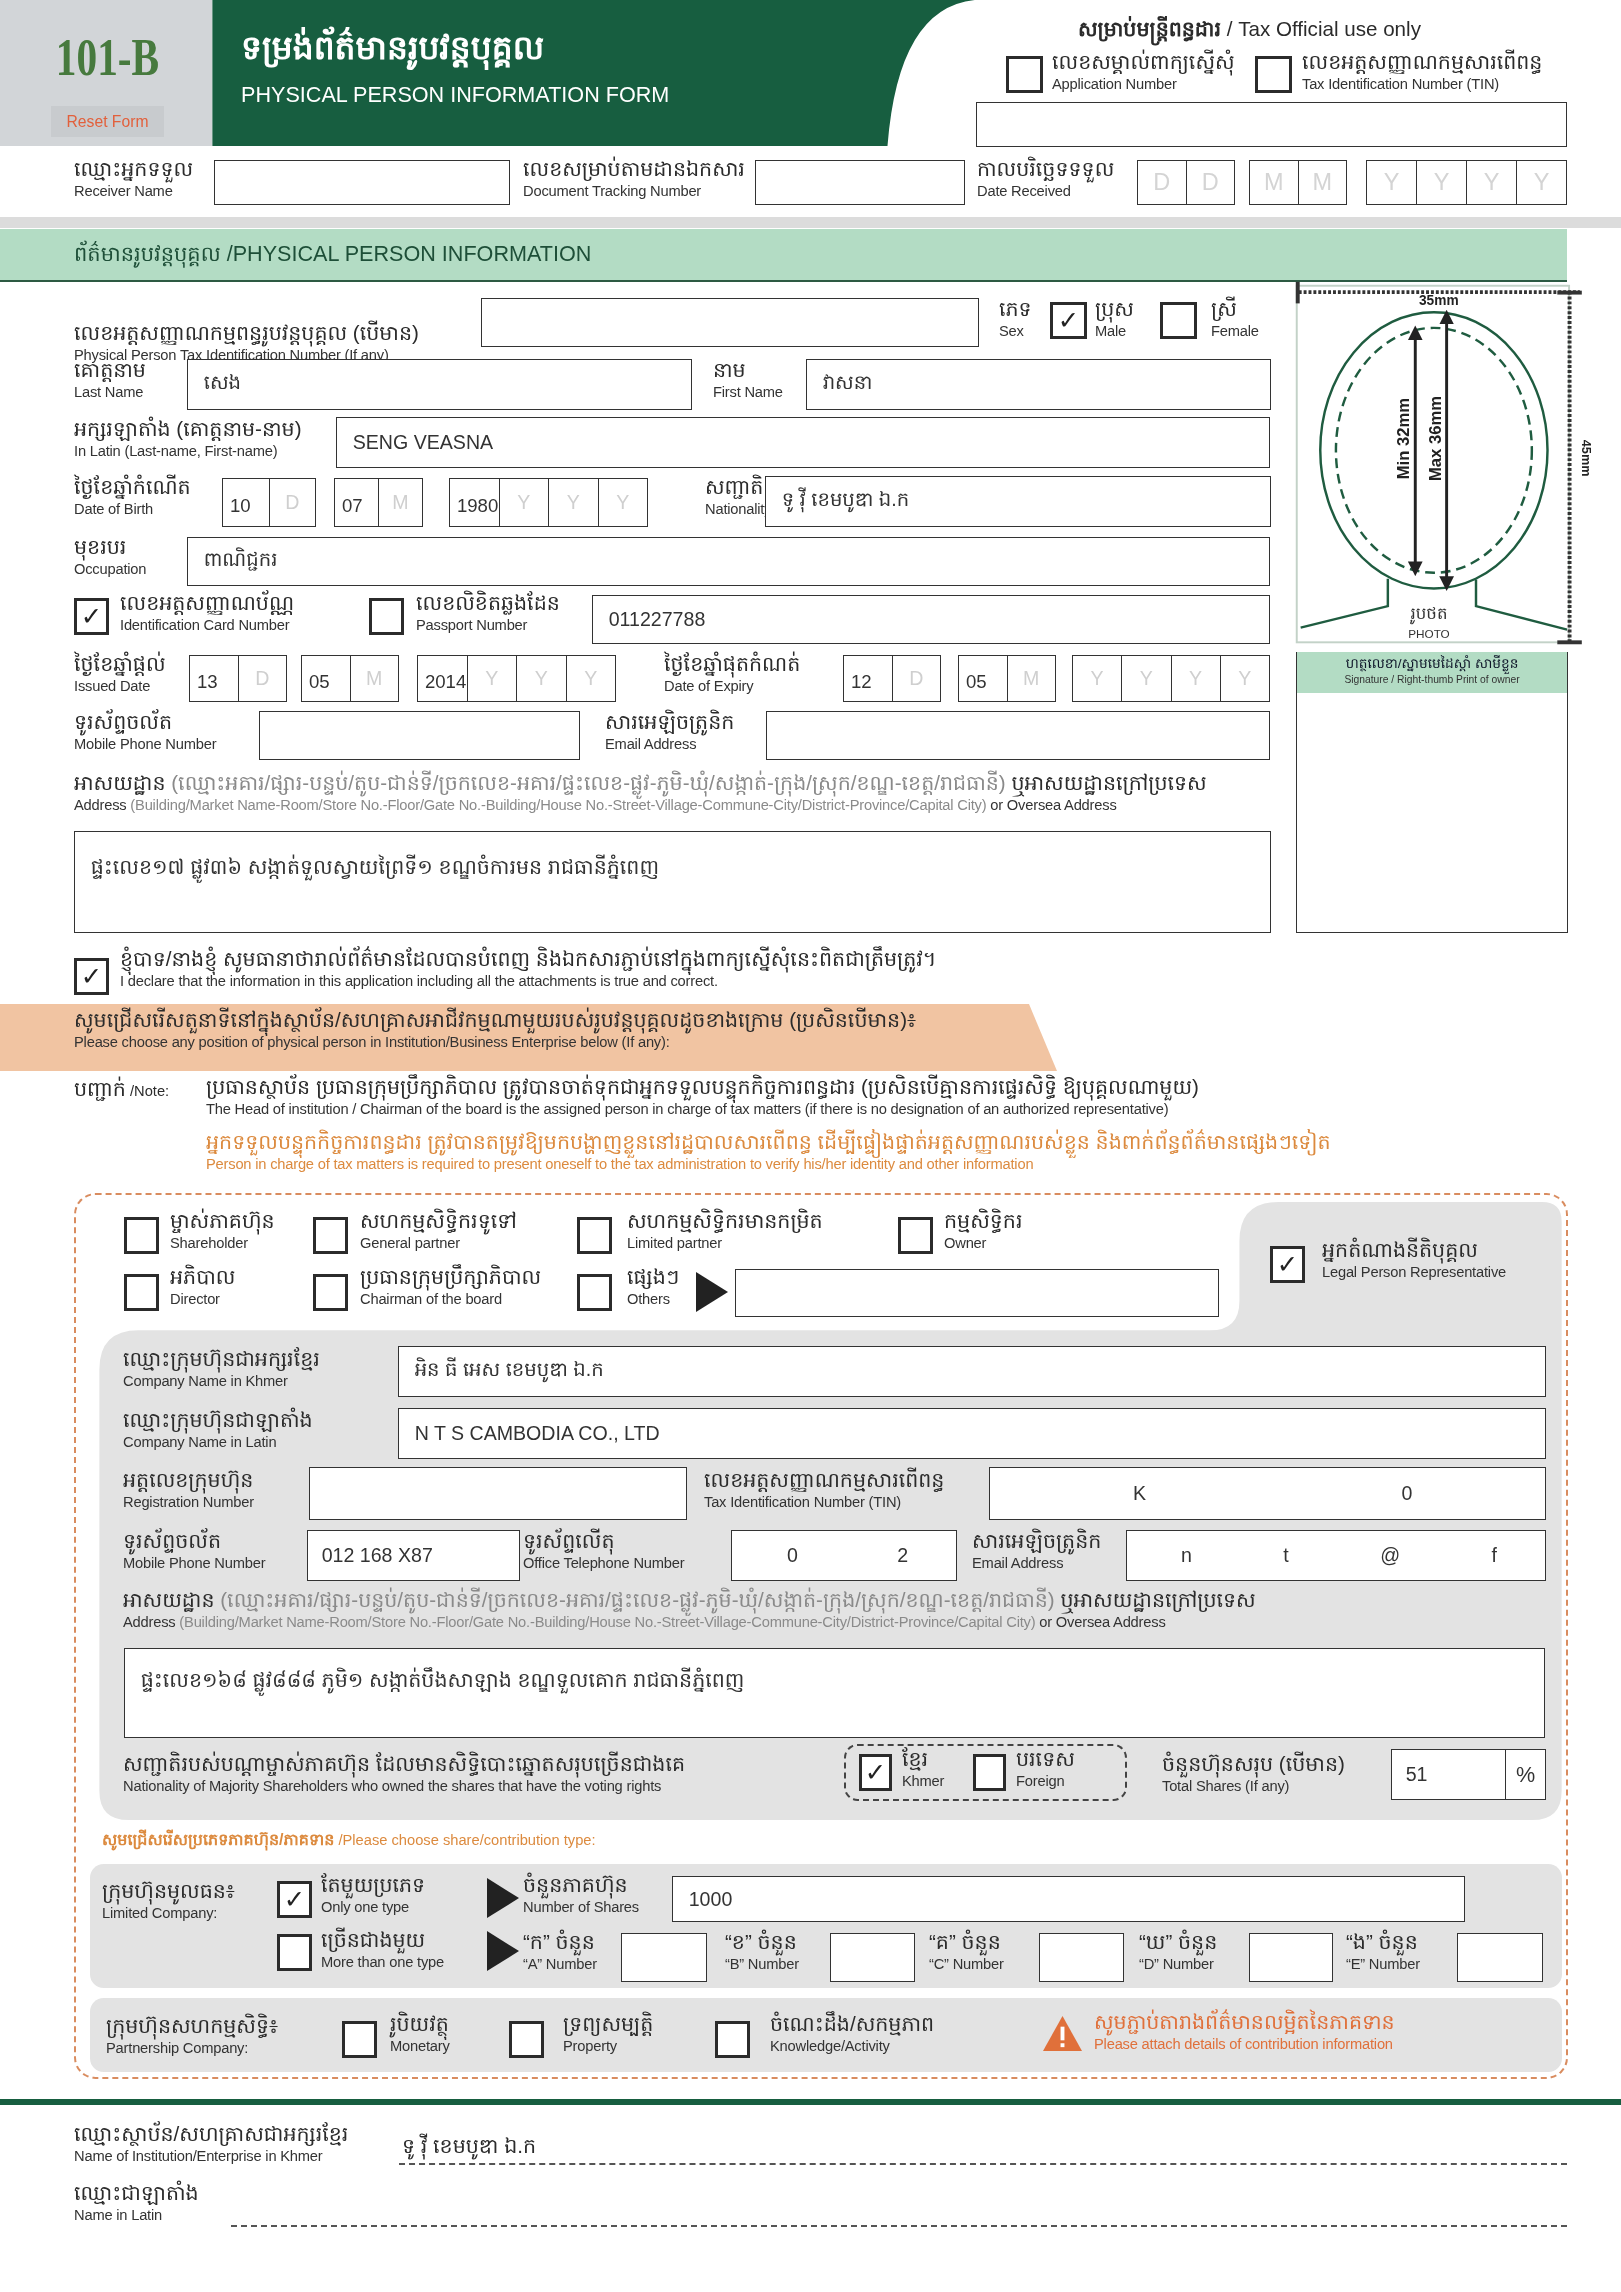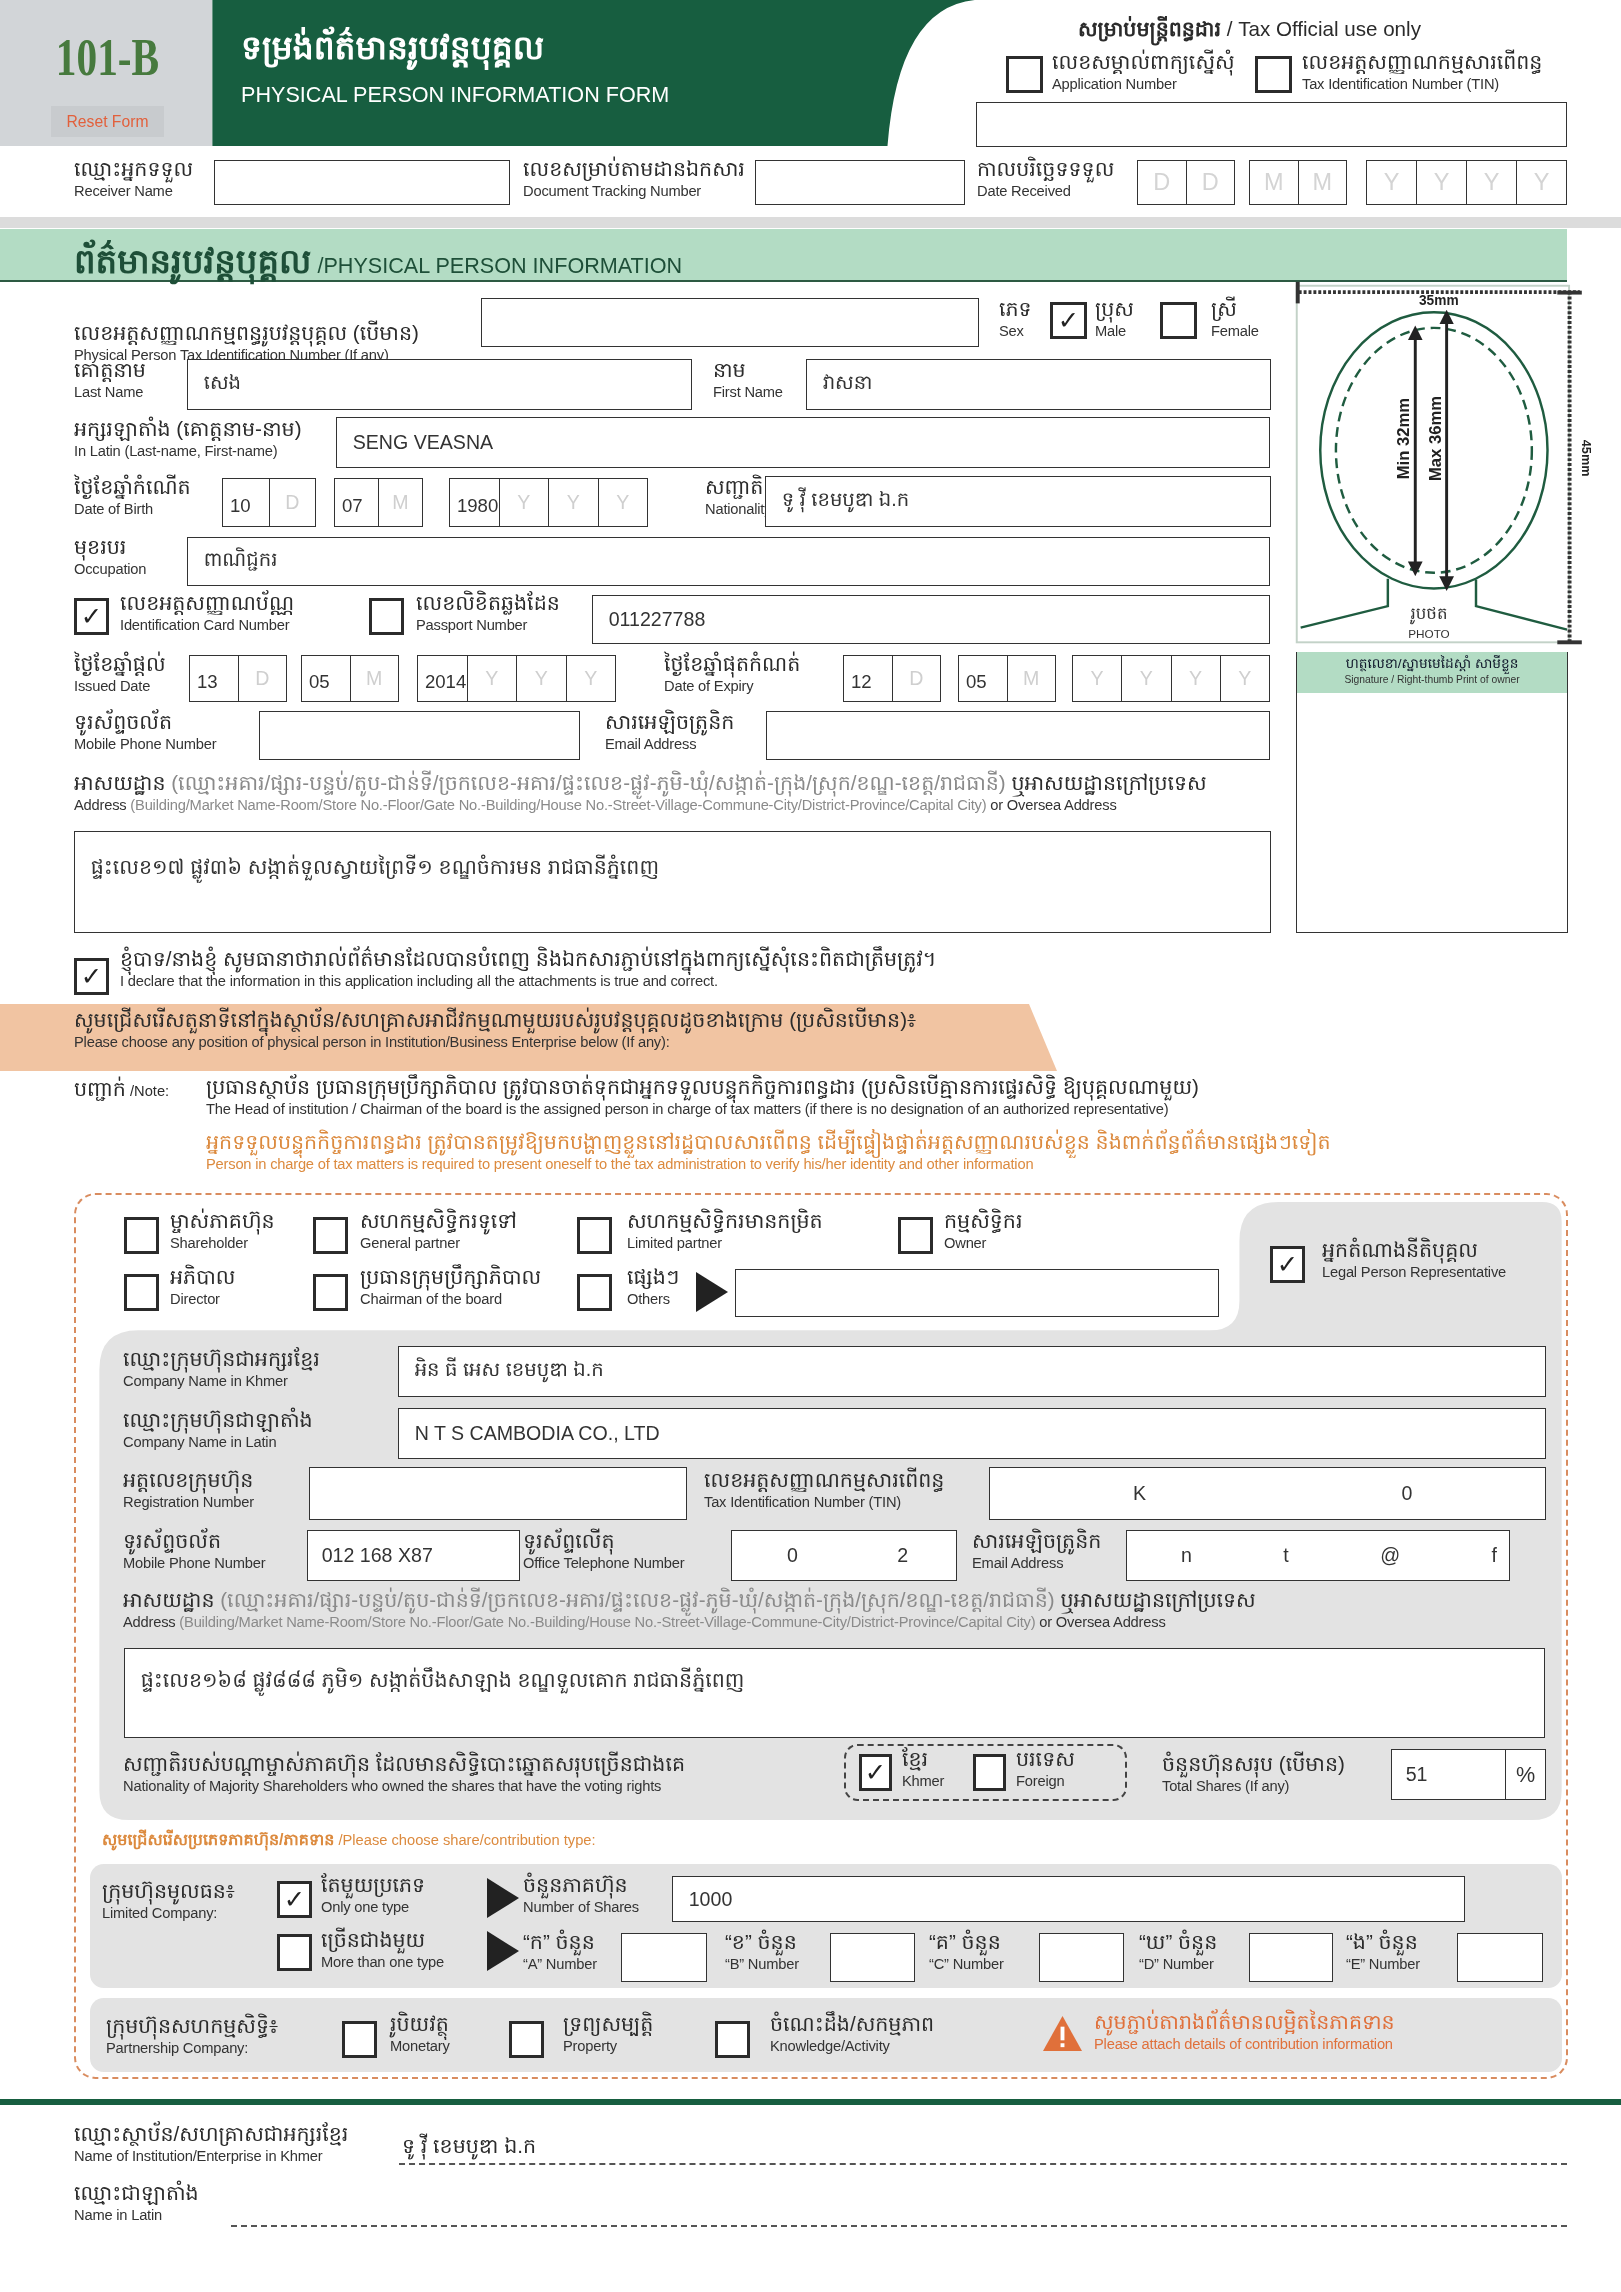--- a/index.html
+++ b/index.html
@@ -88,21 +88,21 @@
       <div class="cell">Y</div>
       <div class="cell">Y</div>
       <div class="cell">Y</div>
       <div class="cell">Y</div>
     </div>
 
   <div class="abs" style="left:0;top:217px;width:1621px;height:10.8px;background:#dcdcdc;"></div>
 
   <div class="abs" style="left:0;top:229px;width:1567px;height:53px;background:var(--section_band);border-bottom:2px solid #2d5a43;box-sizing:border-box;"></div>
   <div class="abs" style="left:74px;top:240px;white-space:nowrap;color:#1e4f38;">
-    <span style="font-size:34px;font-weight:bold;">ព័ត៌មានរូបវន្តបុគ្គល</span><span style="font-size:21.6px;"> /PHYSICAL PERSON INFORMATION</span>
+    <span style="font-size:21px;font-weight:normal;">ព័ត៌មានរូបវន្តបុគ្គល</span><span style="font-size:21.6px;"> /PHYSICAL PERSON INFORMATION</span>
   </div>
 
   <svg class="abs" style="left:1284px;top:274px;" width="337" height="431" viewBox="0 0 344 440">
     <defs>
       <marker id="arrowhead" viewBox="0 0 10 10" refX="5" refY="5" markerWidth="5" markerHeight="5" orient="auto-start-reverse">
         <path d="M0 0 L10 5 L0 10 z" fill="#222"></path>
       </marker>
     </defs>
     <rect x="13" y="12" width="278" height="364" fill="#fff" stroke="#c3d2c8" stroke-width="2"></rect>
     <line x1="15" y1="18.5" x2="302" y2="18.5" stroke="#333" stroke-width="4" stroke-dasharray="3 2"></line>
@@ -383,21 +383,21 @@
   <div class="box" style="left:307px;top:1530px;width:213px;height:51px;padding-left:13.7px;">012 168 X87</div>
   <div class="lbl" style="left:523px;top:1528px;">
     <span class="kh">ទូរស័ព្ទលើតុ</span>
     <span class="en">Office Telephone Number</span>
   </div>
   <div class="box" style="left:731px;top:1530px;width:226px;height:51px;padding-left:55px;word-spacing:94px;">0 2</div>
   <div class="lbl" style="left:972px;top:1528px;">
     <span class="kh">សារអេឡិចត្រូនិក</span>
     <span class="en">Email Address</span>
   </div>
-  <div class="box" style="left:1126px;top:1530px;width:384px;height:51px;padding-left:54px;word-spacing:86px;">n t @ f</div>
+  <div class="box" style="left:1126px;top:1530px;width:420px;height:51px;padding-left:54px;word-spacing:86px;">n t @ f</div>
 
   <div class="lbl" style="left:123px;top:1587px;">
     <span class="kh"><span>អាសយដ្ឋាន</span><span class="gray-text"> (ឈ្មោះអគារ/ផ្សារ-បន្ទប់/តូប-ជាន់ទី/ច្រកលេខ-អគារ/ផ្ទះលេខ-ផ្លូវ-ភូមិ-ឃុំ/សង្កាត់-ក្រុង/ស្រុក/ខណ្ឌ-ខេត្ត/រាជធានី) </span><span>ឬអាសយដ្ឋានក្រៅប្រទេស</span></span>
     <span class="en"><span>Address</span><span class="gray-text"> (Building/Market Name-Room/Store No.-Floor/Gate No.-Building/House No.-Street-Village-Commune-City/District-Province/Capital City) </span><span>or Oversea Address</span></span>
   </div>
   <div class="box top" style="left:124px;top:1648px;width:1421px;height:90px;font-size:20.6px;padding-top:17.6px;">ផ្ទះលេខ១៦៨ ផ្លូវ៨៨៨ ភូមិ១ សង្កាត់បឹងសាឡាង ខណ្ឌទួលគោក រាជធានីភ្នំពេញ</div>
 
   <div class="lbl" style="left:123px;top:1751px;">
     <span class="kh">សញ្ជាតិរបស់បណ្តាម្ចាស់ភាគហ៊ុន ដែលមានសិទ្ធិបោះឆ្នោតសរុបច្រើនជាងគេ</span>
     <span class="en">Nationality of Majority Shareholders who owned the shares that have the voting rights</span>

